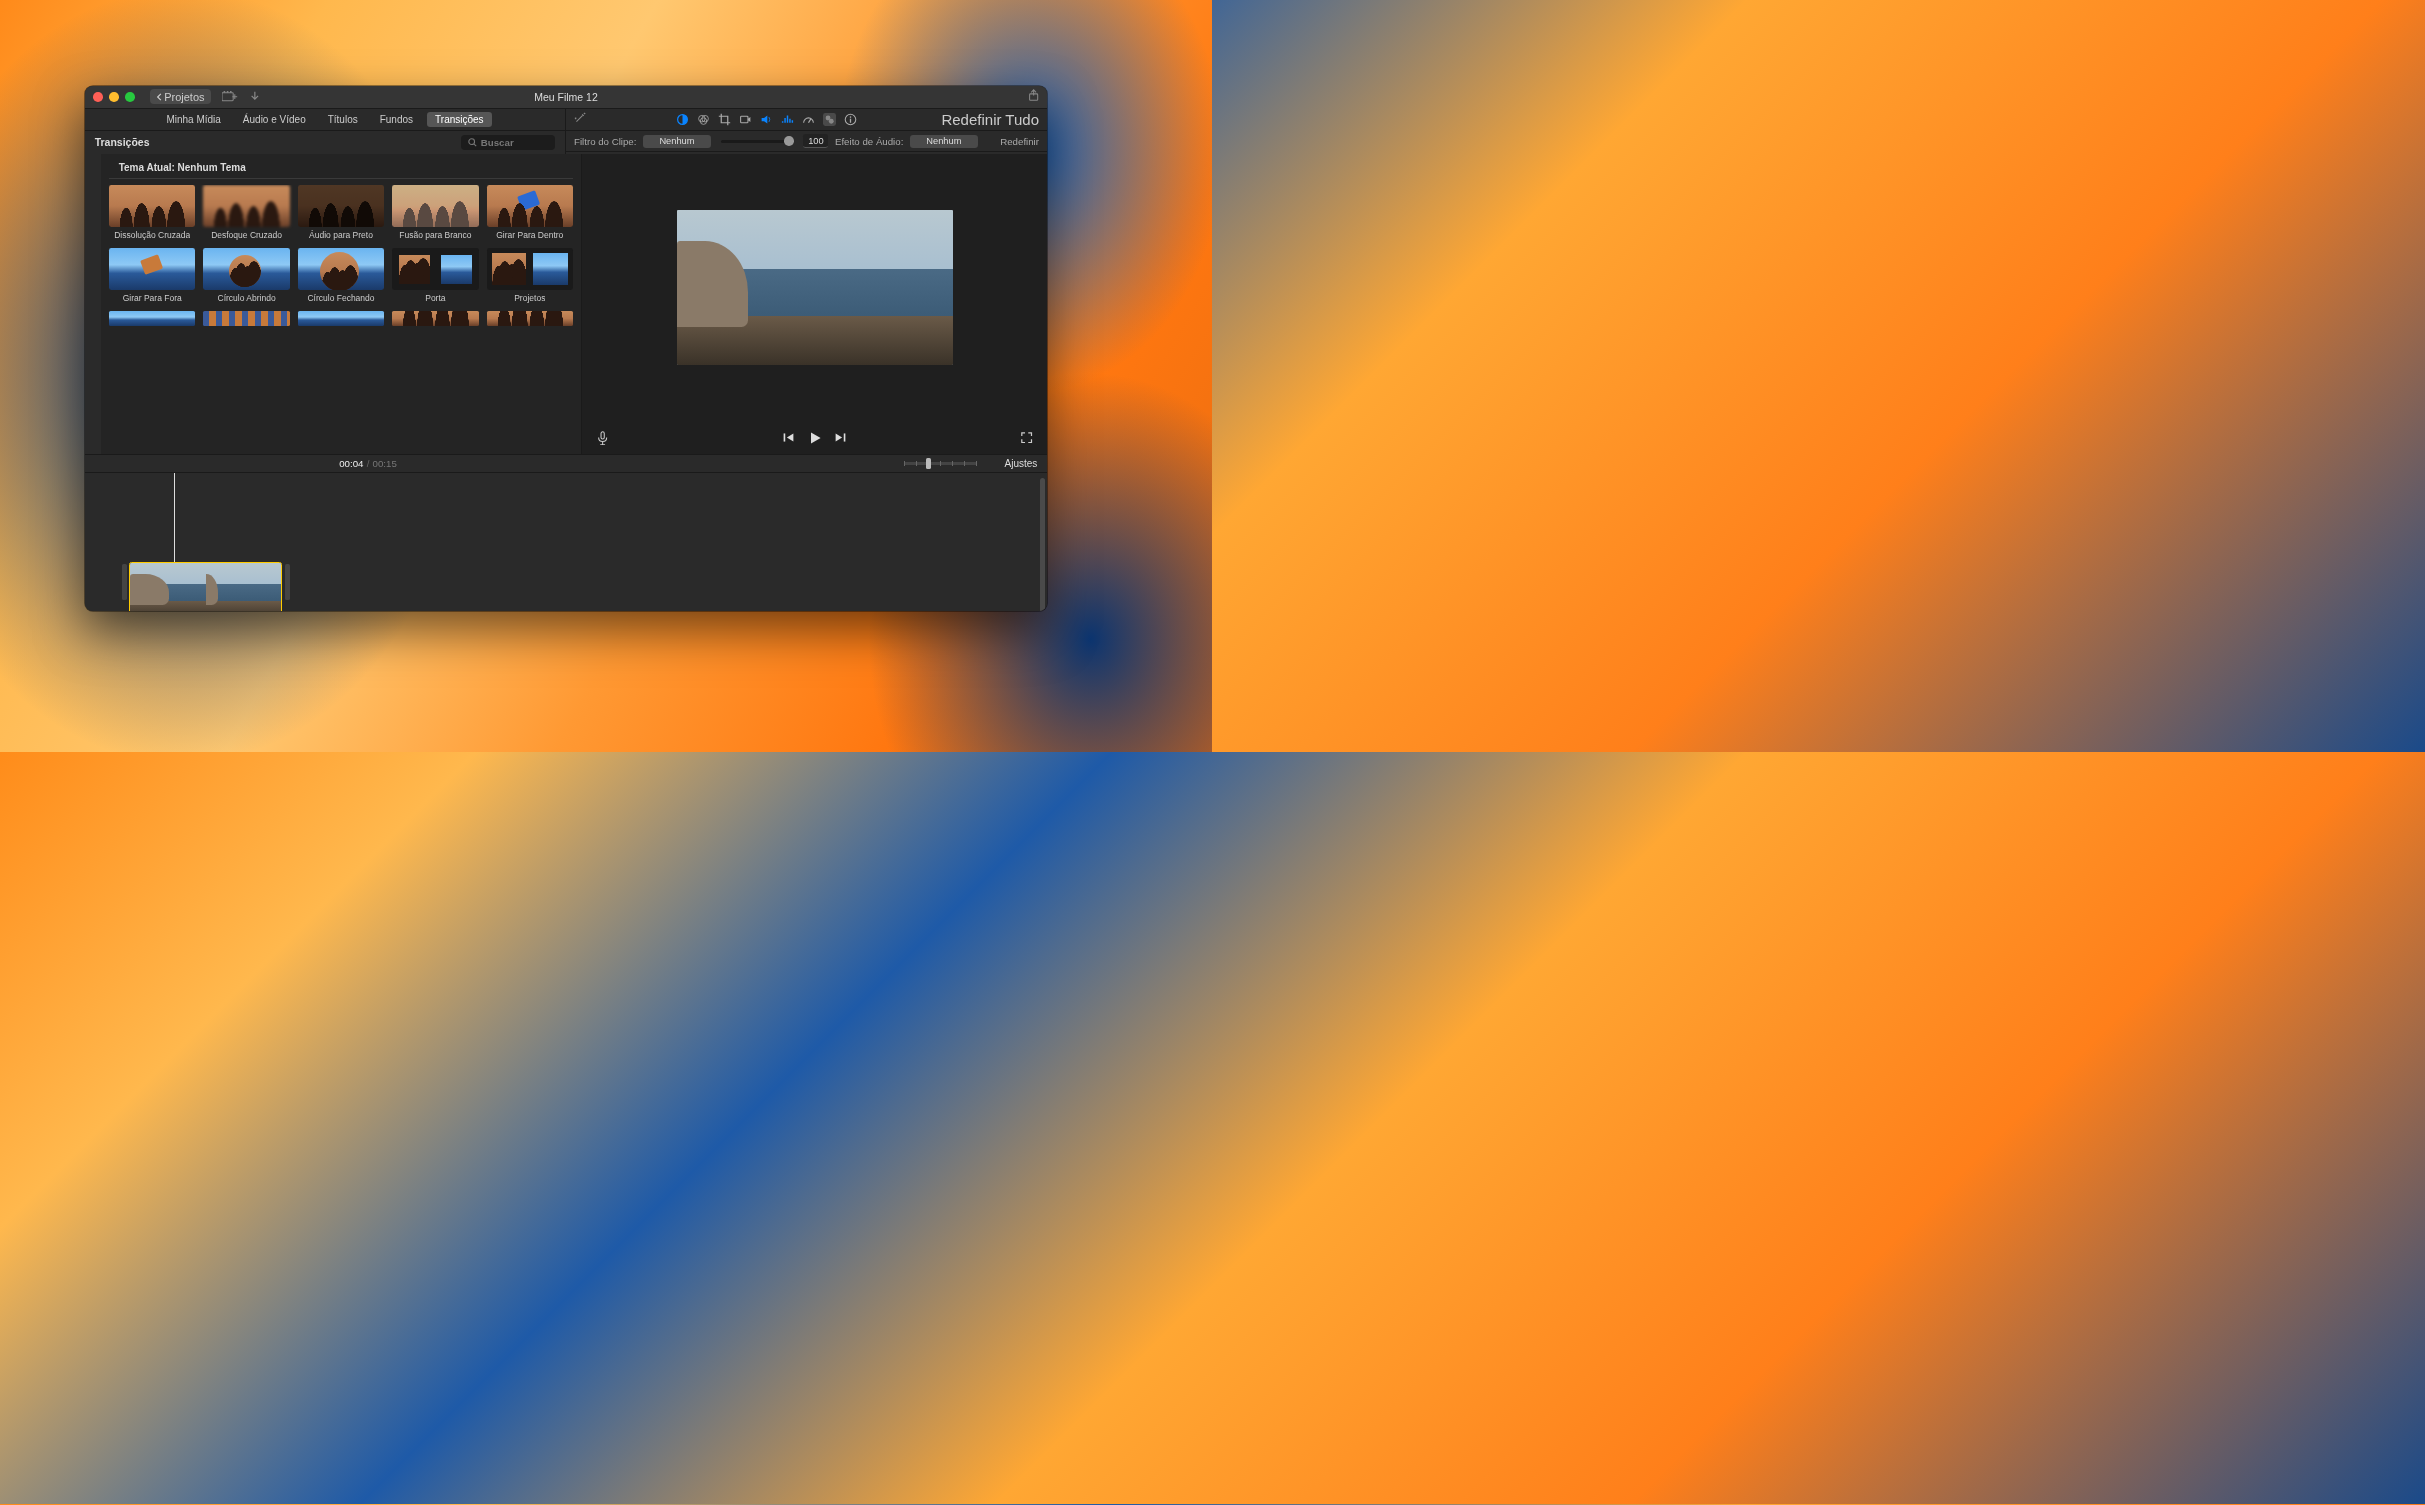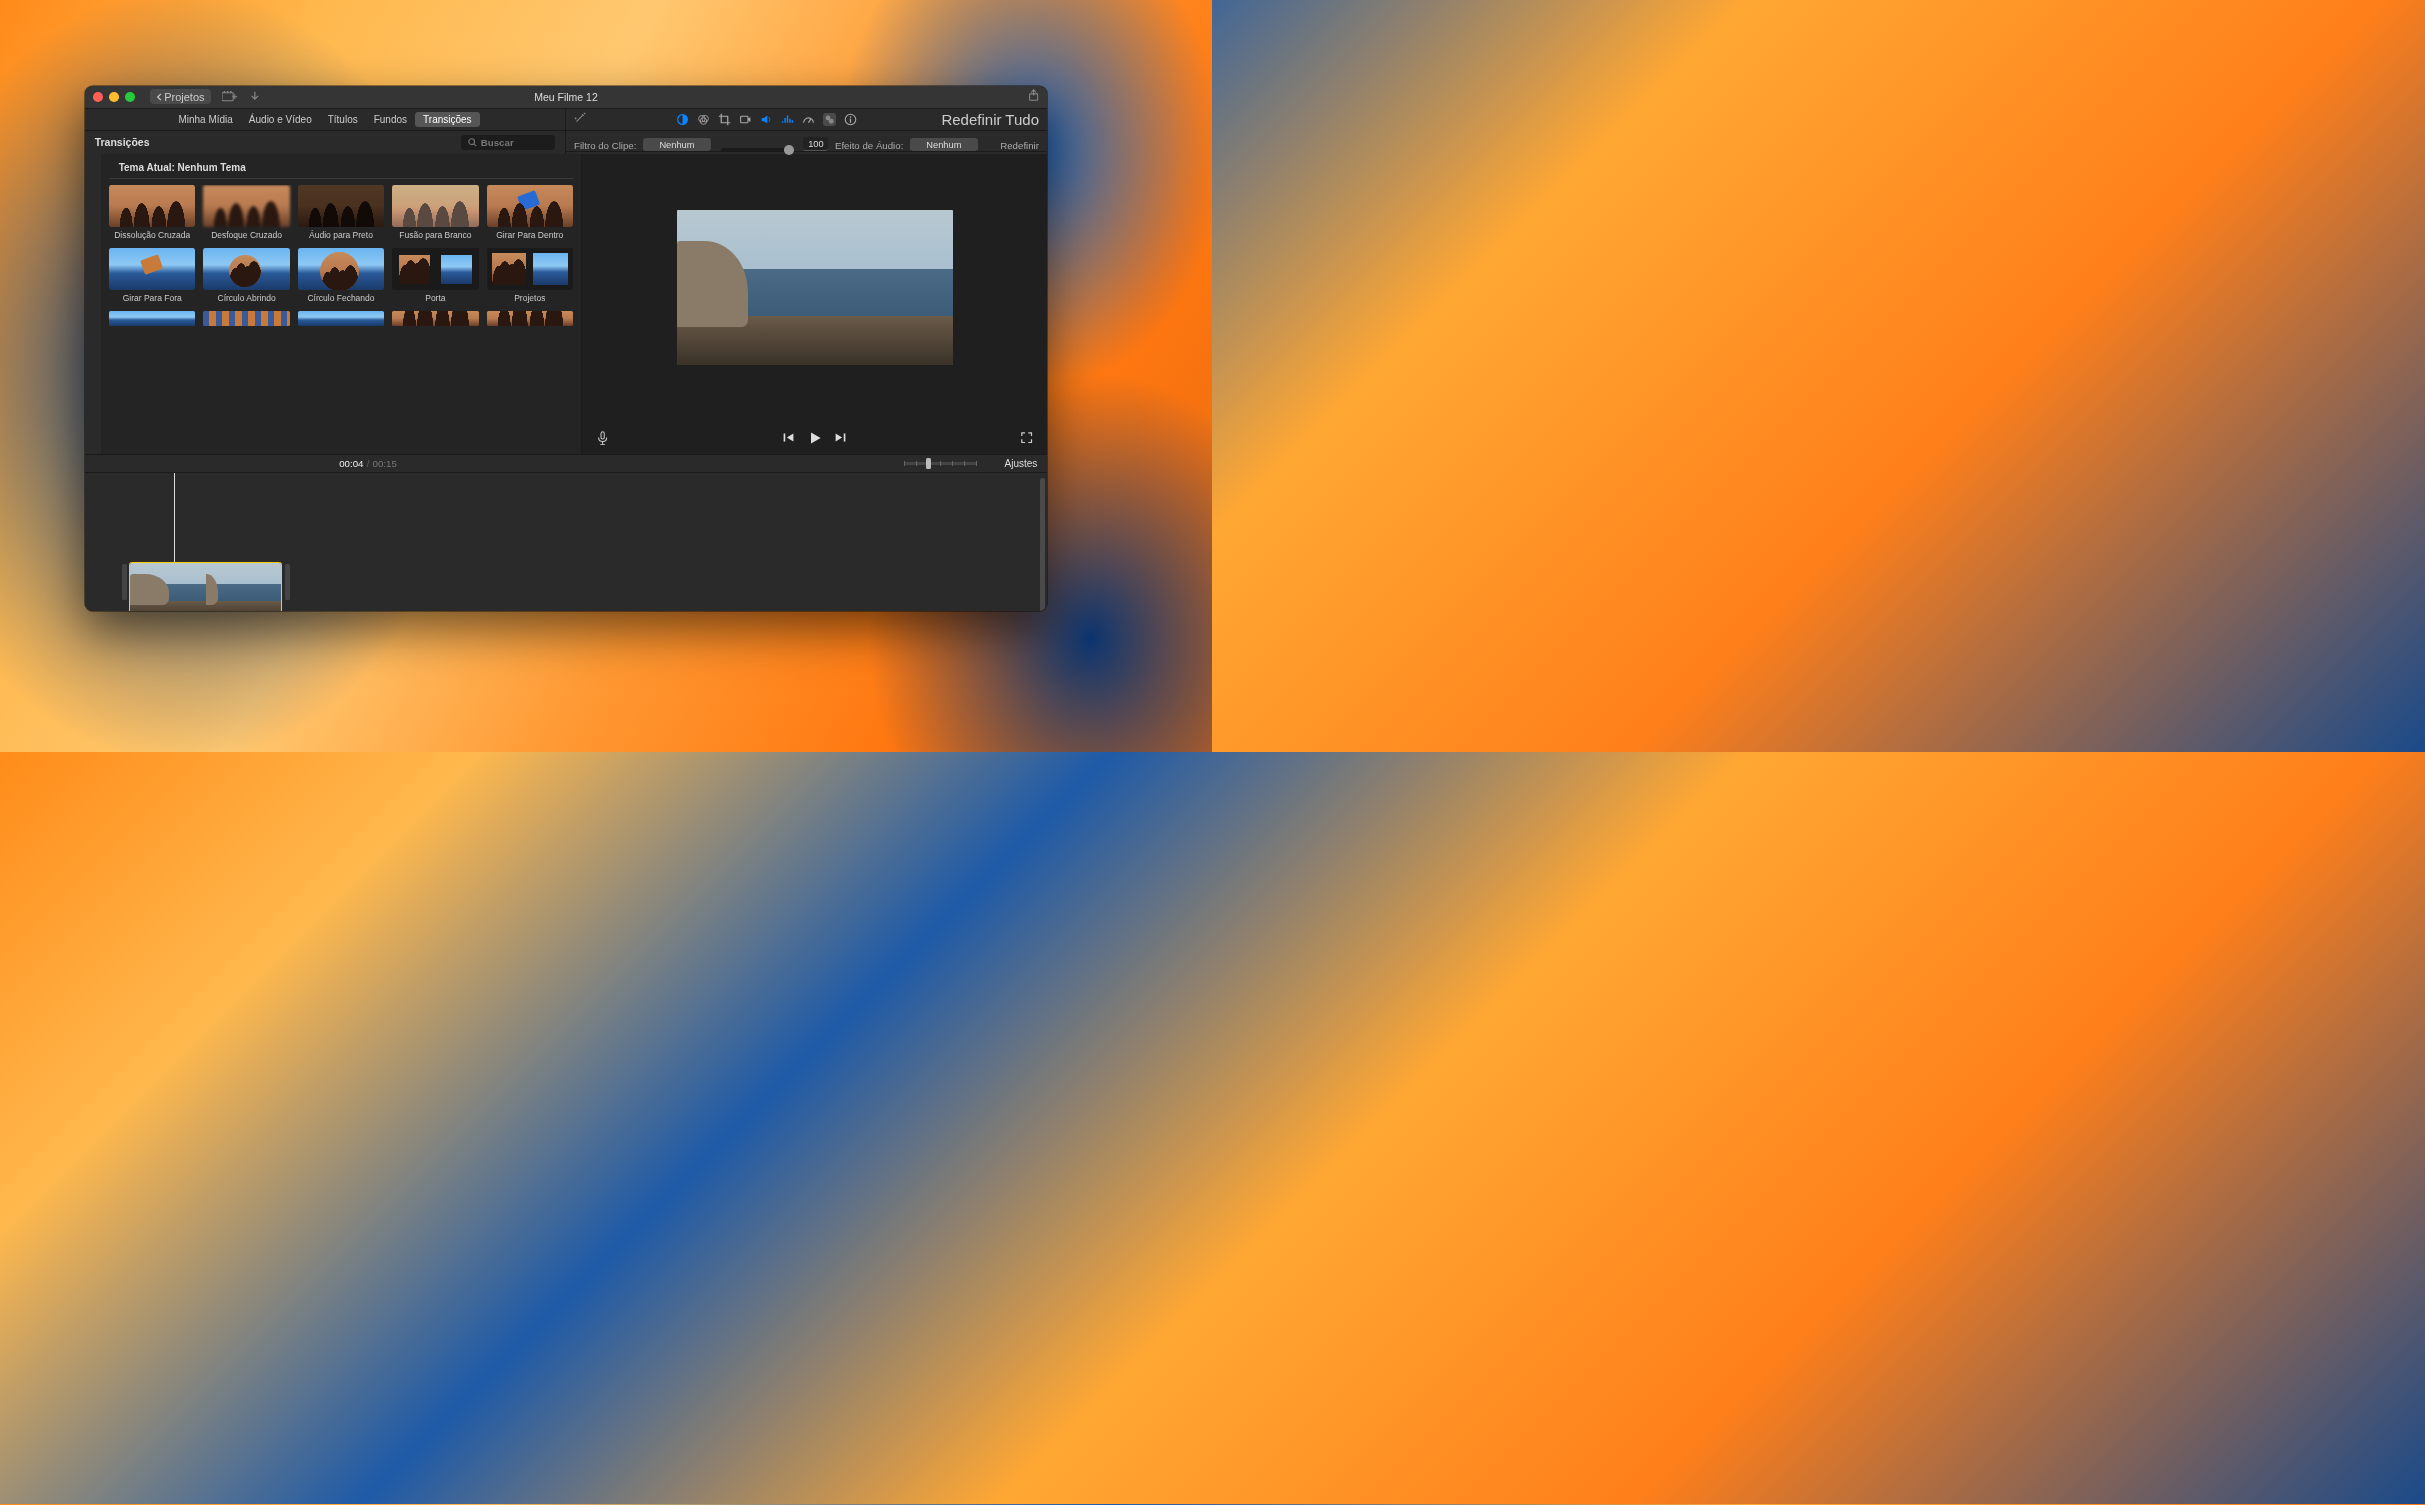--- a/index.html
+++ b/index.html
@@ -34,33 +34,33 @@
 }
 .back-btn svg { width: 5.7px; height: 8px; }
 .tb-icon { margin-left: 11.3px; color: #888; display: flex; align-items: center; }
 .tb-title { position: absolute; left: 50%; transform: translateX(-50%); color: #ddd; font-size: 10.5px; font-weight: 500; }
 .share-icon { margin-left: auto; color: #888; }
 
 .toolbar-row {
   height: 22.6px; display: flex; align-items: stretch; background: #2a2a2a;
   border-bottom: 0.8px solid #1a1a1a;
 }
-.tabs-area { flex: 0 0 481px; display: flex; align-items: center; justify-content: center; gap: 0; border-right: 0.8px solid #1a1a1a; }
+.tabs-area { flex: 0 0 481px; display: flex; align-items: center; justify-content: center; gap: 6px; border-right: 0.8px solid #1a1a1a; }
 .tab { color: #ccc; font-size: 10px; padding: 2.4px 8px; border-radius: 3.2px; cursor: pointer; }
 .tab.active { background: #565656; color: #fff; }
 
 .inspector-toolbar { flex: 1; display: flex; align-items: center; padding: 0 8px; gap: 8px; }
 .wand { color: #888; }
 .insp-icons { display: flex; gap: 8px; margin-left: 81px; align-items: center; }
 .insp-icons span { width: 13px; height: 13px; display: flex; align-items: center; justify-content: center; color: #888; cursor: pointer; }
 .insp-icons span.active { color: #0a84ff; }
 .reset-all { margin-left: auto; color: #ccc; font-size: 15px; cursor: pointer; }
 
 .filter-bar {
-  height: 21px; display: flex; align-items: flex-end; padding: 0 8px; gap: 6.5px;
+  height: 21px; display: flex; align-items: center; padding: 0 8px; gap: 6.5px;
   font-size: 9.7px; color: #aaa; border-bottom: 0.8px solid #1a1a1a;
 }
 .filter-bar .lbl { white-space: nowrap; }
 .pill { background: #4a4a4a; border-radius: 3.2px; padding: 1.6px 9.7px; color: #ddd; font-size: 9.3px; min-width: 68px; text-align: center; cursor: pointer; }
 .slider { flex: 0 0 73px; height: 3.2px; background: #1a1a1a; border-radius: 1.6px; position: relative; margin: 0 3.2px; }
 .slider-thumb { position: absolute; right: 0; top: -3.2px; width: 9.7px; height: 9.7px; border-radius: 50%; background: #999; }
 .num-box { background: #222; border-radius: 2.4px; padding: 1.6px 4.8px; color: #ddd; font-size: 9.3px; border-bottom: 0.8px solid #555; }
 .reset-link { margin-left: auto; color: #aaa; font-size: 9.7px; cursor: pointer; }
 
 .main-split { display: flex; height: 300px; padding-left: 16px; }

